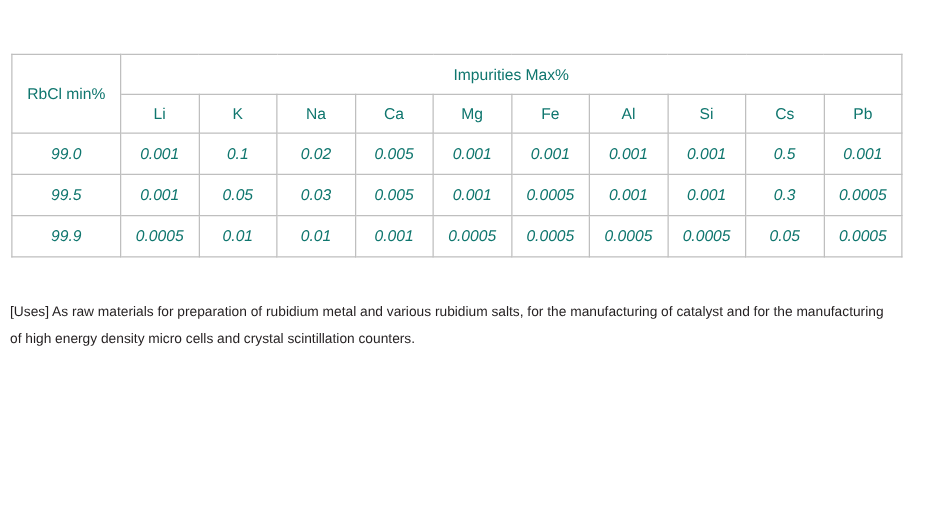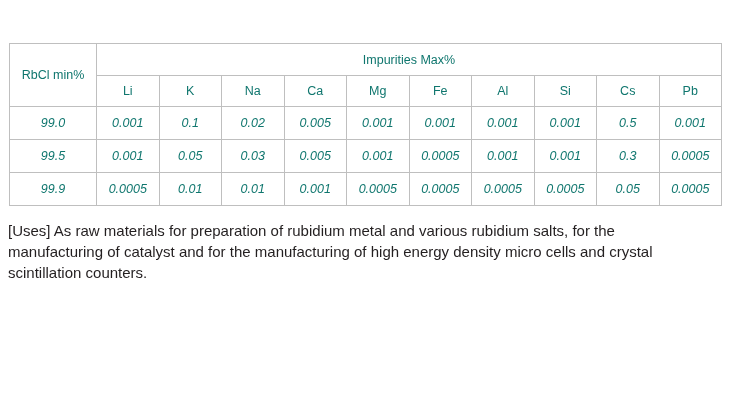--- a/index.html
+++ b/index.html
@@ -65,23 +65,24 @@
   tr.sub-head td {
     height: 30px;
   }
   tr.data-row td {
     height: 32px;
     font-style: italic;
   }
 
   .spacer-3 { height: 14px; }
   .uses-block {
-    font-size: 15px;
+    font-size: 11px;
     line-height: 21px;
     max-width: 700px;
+    margin-top: 20px;
   }
   .uses-block p {
     margin: 0;
   }
 </style>
 </head>
 <body>
 
 <div class="page">
 

